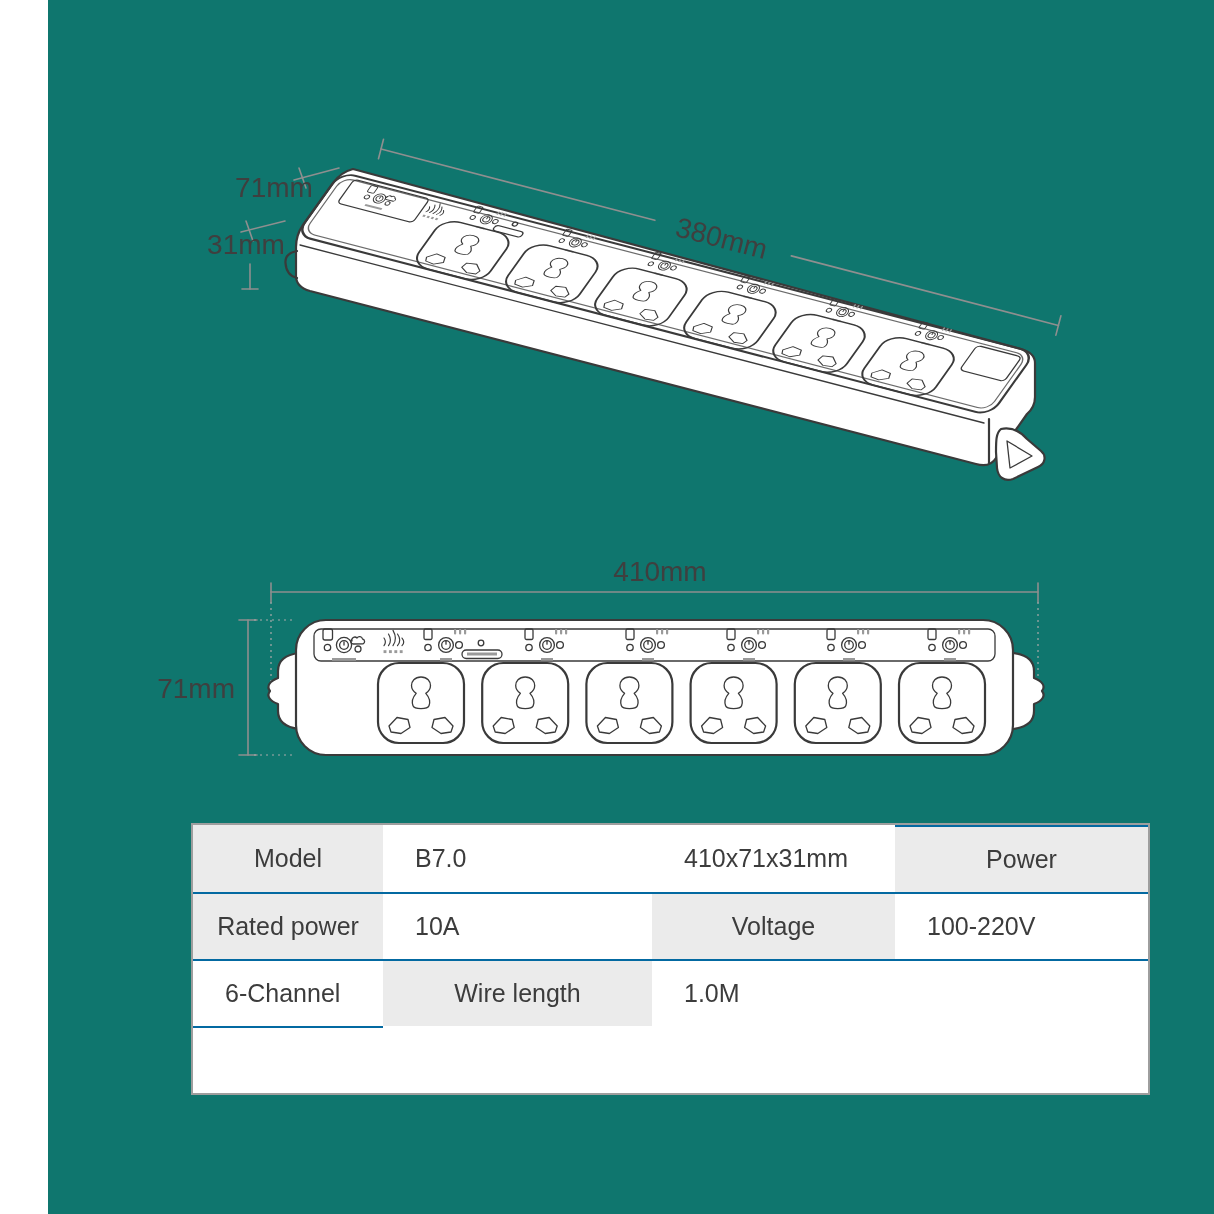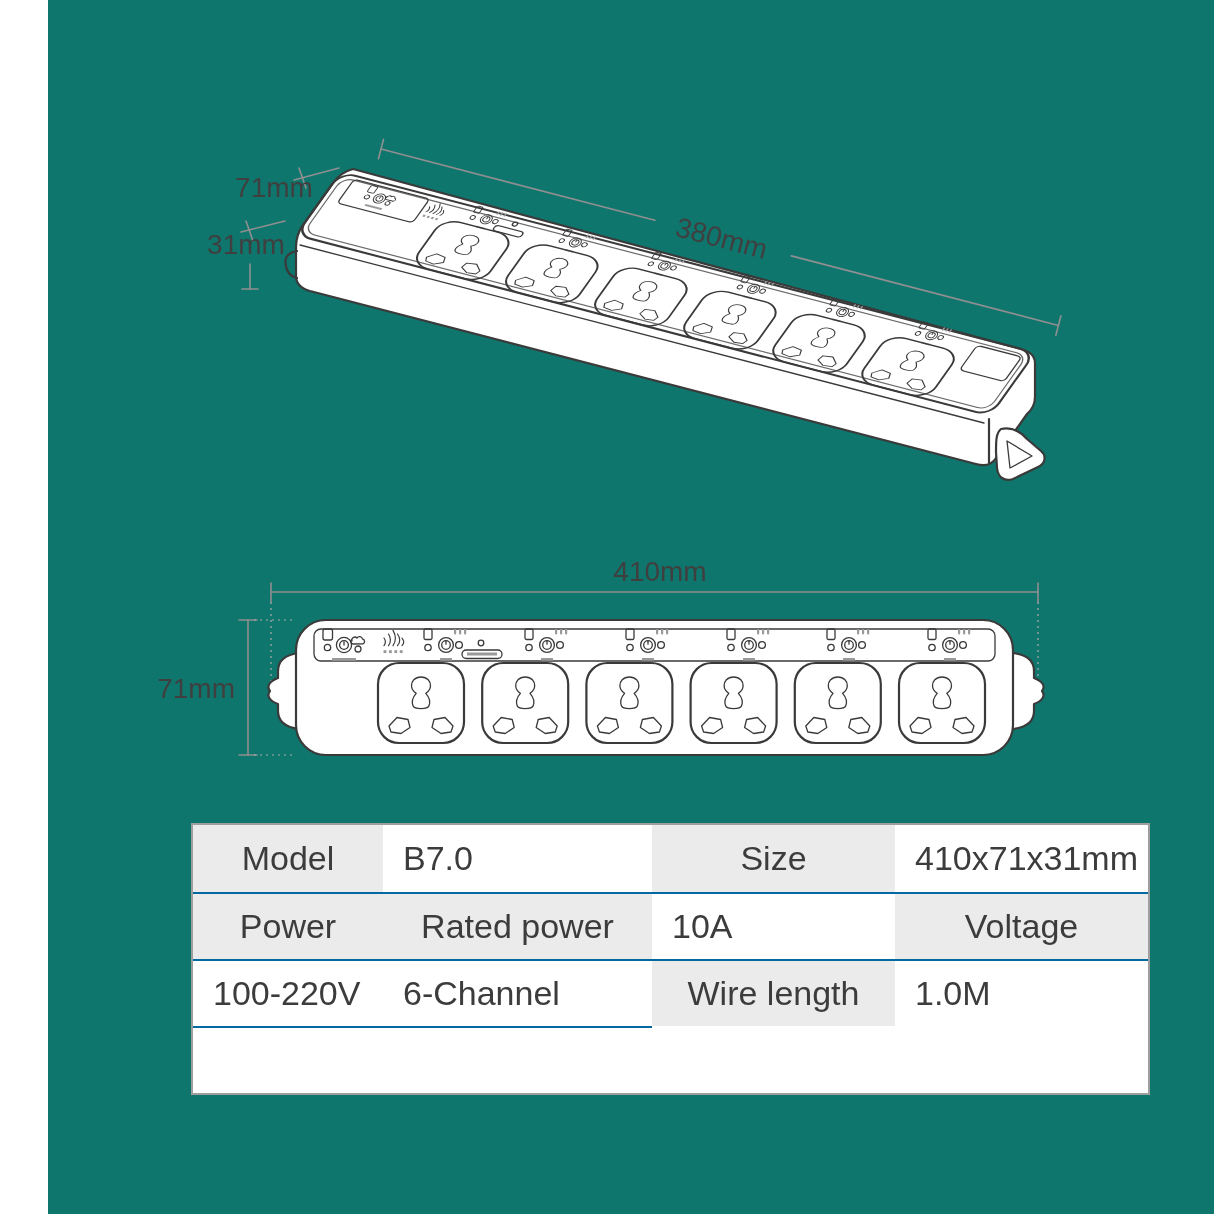--- a/index.html
+++ b/index.html
@@ -19,24 +19,24 @@
   .dots{ fill:none; stroke:#aaaaaa; stroke-width:1.2; stroke-dasharray:2 4; }
   .dimtext { font-size:28px; fill:#3f3f3f; }
   .txtdash { fill:#9a9a9a; stroke:none; }
 
   
   .spec-table {
     position:absolute; left:143px; top:823px;
     display:grid; grid-template-columns:190px 269px 243px 253px;
     grid-auto-rows:67px; border:2px solid #9e9e9e; background:#ffffff;
   }
-  .cell { display:flex; align-items:center; font-size:34px; color:#3c3c3c; }
+  .cell { display:flex; align-items:center; font-size:25px; color:#3c3c3c; }
   .cell.label { background:#ebebeb; justify-content:center; }
   .cell.label.empty { background:transparent; }
-  .cell.value { padding-left:20px;text-align:center; }
+  .cell.value { padding-left:32px;text-align:center; }
   .bt { border-top:2px solid #0369a1; }
 </style>
 </head>
 <body>
 
 <div class="page">
 
   <svg class="view iso" width="1214" height="545" viewBox="0 0 1214 545">
     <defs>
 
@@ -188,21 +188,20 @@
     <use href="#sock" transform="translate(434.2,118)"></use>
     <use href="#sock" transform="translate(538.4,118)"></use>
     <use href="#sock" transform="translate(642.6,118)"></use>
     <use href="#sock" transform="translate(746.8,118)"></use>
     <use href="#sock" transform="translate(851,118)"></use>
   </svg>
 
   <div class="spec-table">
     <div class="cell label">Model</div>
     <div class="cell value">B7.0</div>
-    <div class="cell label">Size</div>
     <div class="cell value">410x71x31mm</div>
 
     <div class="cell label bt">Power</div>
     <div class="cell label bt">Rated power</div>
     <div class="cell value bt">10A</div>
 
     <div class="cell label bt">Voltage</div>
     <div class="cell value bt">100-220V</div>
     <div class="cell value bt">6-Channel</div>
 

